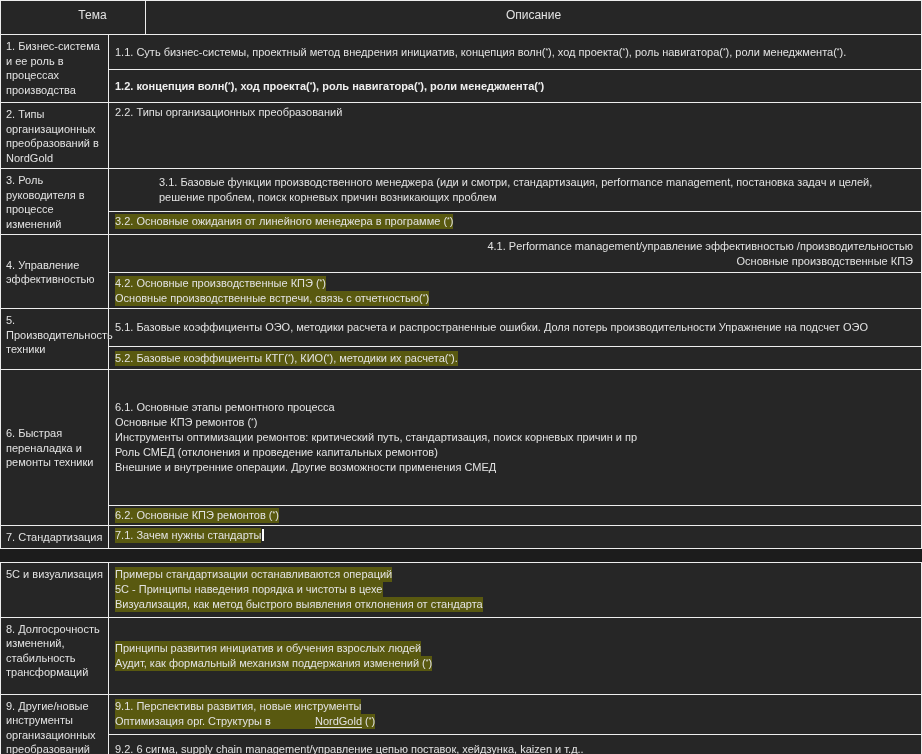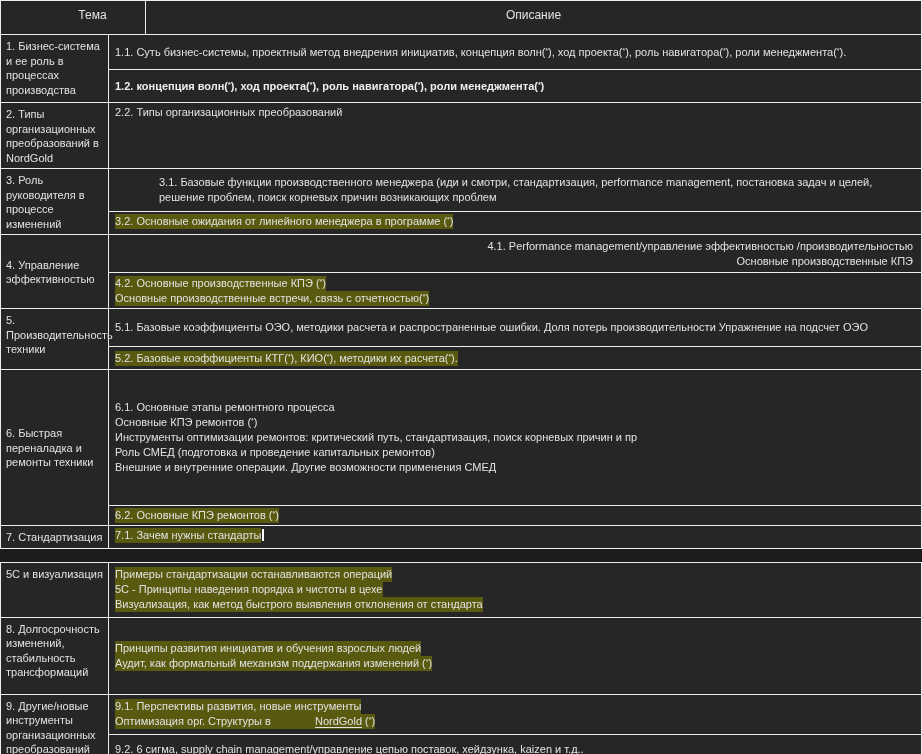--- a/index.html
+++ b/index.html
@@ -139,21 +139,21 @@
       </div>
       <div class="row">
         <div class="tcell vc">
           <div>6. Быстрая переналадка и ремонты техники</div>
         </div>
         <div class="dcol">
           <div class="dcell" style="min-height: 135px;">
             <div class="line"><span class="seg">6.1. Основные этапы ремонтного процесса</span></div>
             <div class="line"><span class="seg">Основные КПЭ ремонтов (<sup>*</sup>)</span></div>
             <div class="line"><span class="seg">Инструменты оптимизации ремонтов: критический путь, стандартизация, поиск корневых причин и пр</span></div>
-            <div class="line"><span class="seg">Роль СМЕД (подготовка и проведение капитальных ремонтов)</span></div>
+            <div class="line"><span class="seg">Роль СМЕД (отклонения и проведение капитальных ремонтов)</span></div>
             <div class="line"><span class="seg">Внешние и внутренние операции. Другие возможности применения СМЕД</span></div>
           </div>
           <div class="dcell" style="min-height: 18px;">
             <div class="line"><span class="seg hl">6.2. Основные КПЭ ремонтов (<sup>*</sup>)</span></div>
           </div>
         </div>
       </div>
       <div class="row">
         <div class="tcell vc">
           <div>7. Стандартизация</div>

